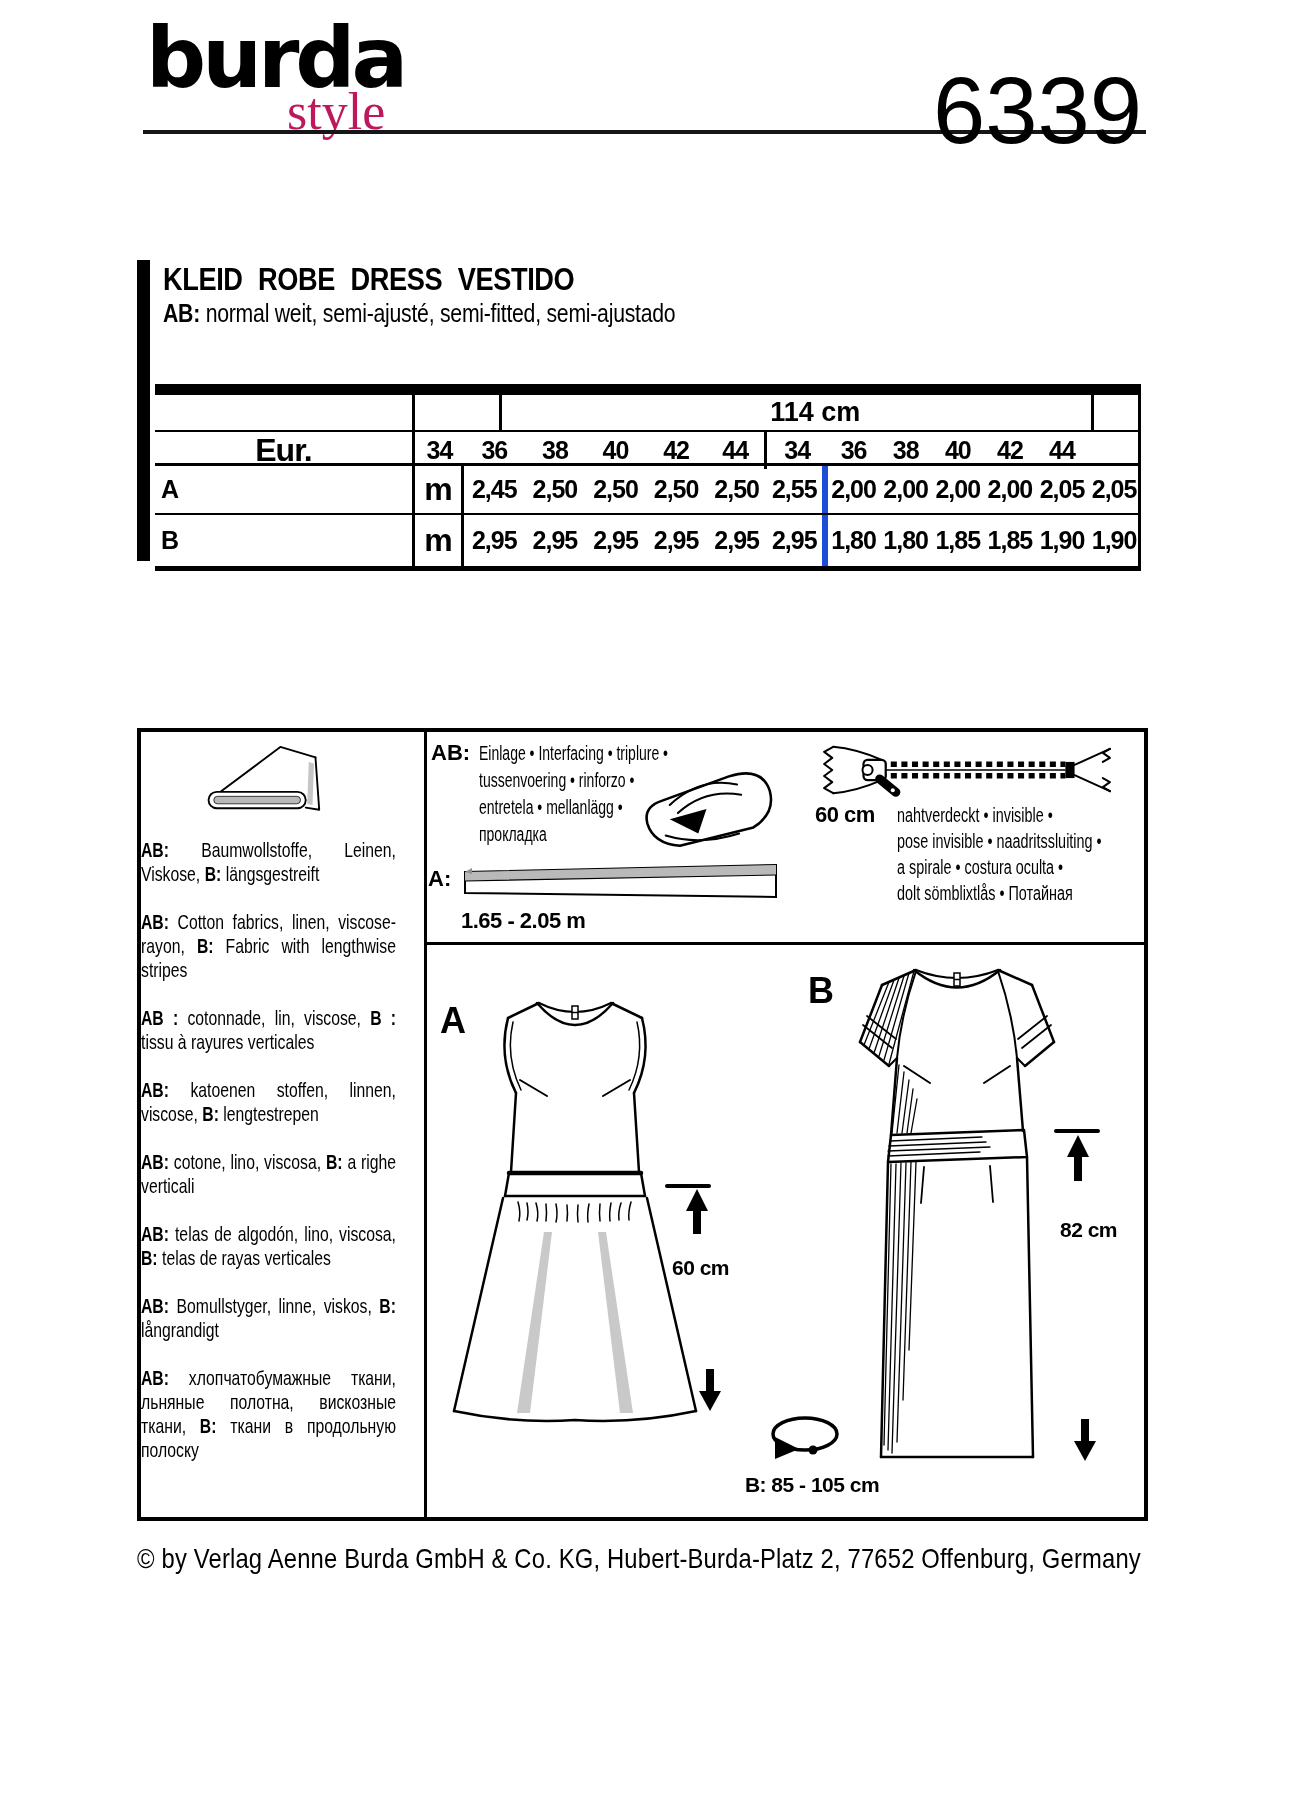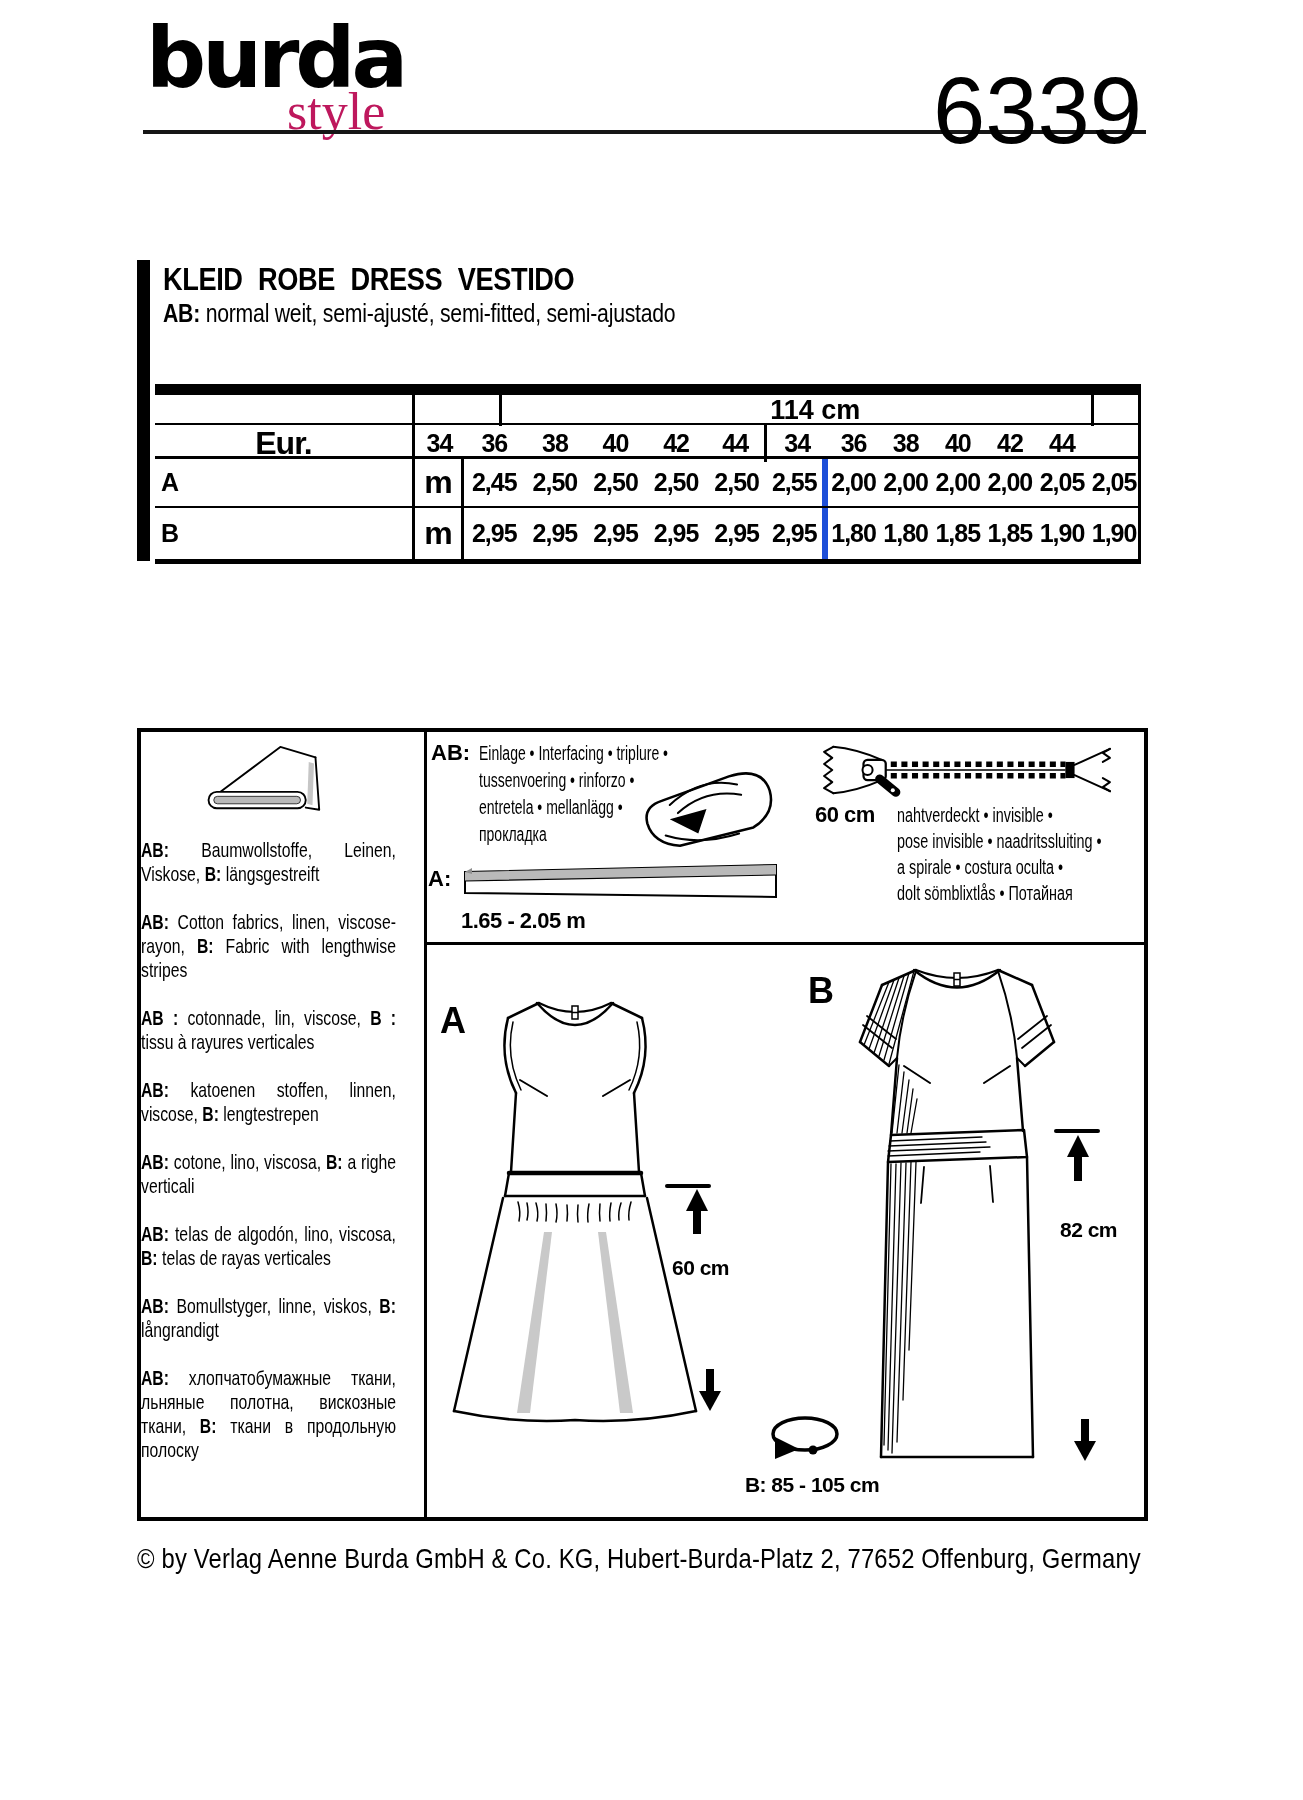--- a/index.html
+++ b/index.html
@@ -20,21 +20,21 @@
   .title-main { position: absolute; left: 163px; top: 261px; font-size: 32px; font-weight: bold;
     white-space: nowrap; word-spacing: 10px; letter-spacing: -0.5px;
     transform: scaleX(0.85); transform-origin: 0 0; }
   .title-sub { position: absolute; left: 163px; top: 299px; font-size: 25px; white-space: nowrap;
     letter-spacing: -0.3px; transform: scaleX(0.85); transform-origin: 0 0; }
 
   
   .size-table { position: absolute; left: 155px; top: 384px; width: 986px;
     border-top: 11px solid #000; border-bottom: 5px solid #000; border-right: 3px solid #000; }
   .t-row { display: grid; grid-template-columns: 260px 49px repeat(6, 60.6px) repeat(6, 52.1px); }
-  .t-row.widths { height: 30px; border-bottom: 2px solid #000; gap: 38px; }
+  .t-row.widths { height: 37px; border-bottom: 2px solid #000; gap: 38px; }
   .t-row.sizes  { height: 34px; border-bottom: 3px solid #000; }
   .t-row.vals-a { height: 49px; border-bottom: 2px solid #000; }
   .t-row.vals-b { height: 51px; }
   .cell { display: flex; align-items: center; justify-content: center; font-weight: bold;
     font-size: 25px; letter-spacing: -1px; }
   .c-label { justify-content: flex-start; padding-left: 6px; border-right: 3px solid #000;
     letter-spacing: -0.5px; word-spacing: 6px; }
   .c-eur { border-right: 3px solid #000; font-size: 32px; }
   .c-group { grid-column: span 6; border-right: 3px solid #000; font-size: 27px; letter-spacing: 0; }
   .c-group.last { border-right: none; }

